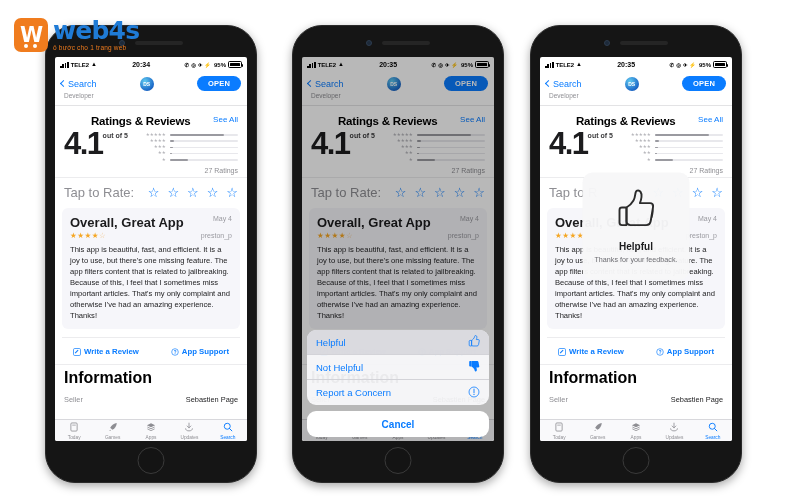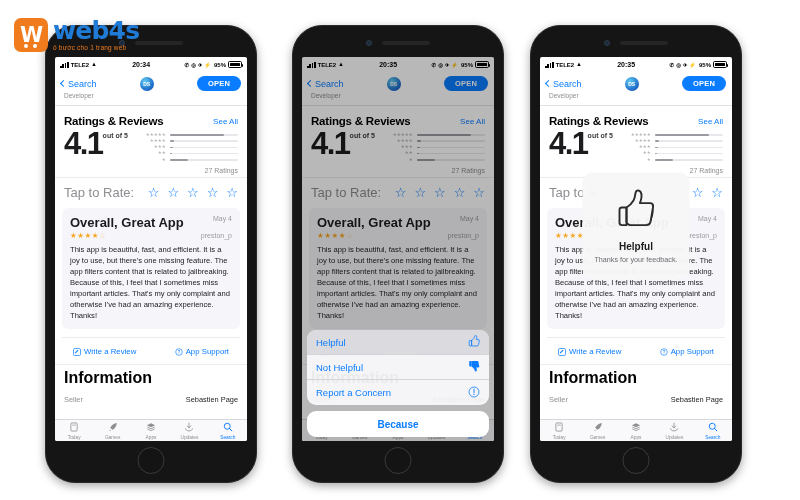--- a/index.html
+++ b/index.html
@@ -147,22 +147,23 @@
   .developer {
     font-size: 6.5px; color: #8e8e93; padding: 0 8px 6px 9px;
     margin-top: -3px;
   }
   .nav-divider { height: 1px; background: #e3e3e5; }
 
   
   .content { position: relative; background: #fff; height: calc(100% - 39px - 22px); }
 
   .sec-head {
-    display: flex; align-items: center; justify-content: space-between;
+    display: flex; align-items: flex-start; justify-content: space-between;
     padding: 9px 9px 0 9px;
+    margin-left: 27px;
   }
   .sec-title { font-size: 11.5px; font-weight: bold; color: #000; letter-spacing: -0.2px; }
   .see-all { font-size: 8px; color: #0a7cff; }
 
   .ratings-row {
     display: flex; align-items: flex-start;
     padding: 2px 9px 0 9px; gap: 10px;
   }
   .big-score {
     display: flex; flex-direction: row; min-width: 52px;
@@ -210,21 +211,21 @@
     margin-top: 5px;
   }
 
   .actions-row {
     display: flex; justify-content: space-between;
     padding: 9px 11px 8px 11px; border-top: 1px solid #ececee;
     margin: 8px 7px 0 7px;
   }
   .action {
     display: flex; align-items: center; gap: 3px;
-    color: #0a7cff; font-size: 7.8px;
+    color: #0a7cff; font-size: 7.8px; font-weight: bold;
   }
   .mini-ico {
     width: 8px; height: 8px; display: inline-flex;
     align-items: center; justify-content: center;
   }
 
   .info-head {
     font-size: 16px; font-weight: bold; color: #000;
     padding: 4px 9px 5px 9px; border-top: 1px solid #ececee; margin: 0 0 0 0;
   }
@@ -668,21 +669,21 @@
           </div>
           <div class="sheet-item">
             <span>Report a Concern</span>
             <span class="sheet-ico"><svg width="12" height="12" viewBox="0 0 20 20">
                 <circle cx="10" cy="10" r="8.3" fill="none" stroke="#0a7cff" stroke-width="1.3"></circle>
                 <line x1="10" y1="5.2" x2="10" y2="11.2" stroke="#0a7cff" stroke-width="1.5" stroke-linecap="round"></line>
                 <circle cx="10" cy="14" r="0.95" fill="#0a7cff"></circle>
               </svg></span>
           </div>
         </div>
-      <div class="sheet-cancel">Because</div>
+      <div class="sheet-cancel">Cancel</div>
     </div>
   </div>
   <div class="home-btn"></div>
 </div>
 
 <div class="phone p3">
   <div class="cam">
     <span class="lens"></span>
     <span class="speaker"></span>
   </div>

